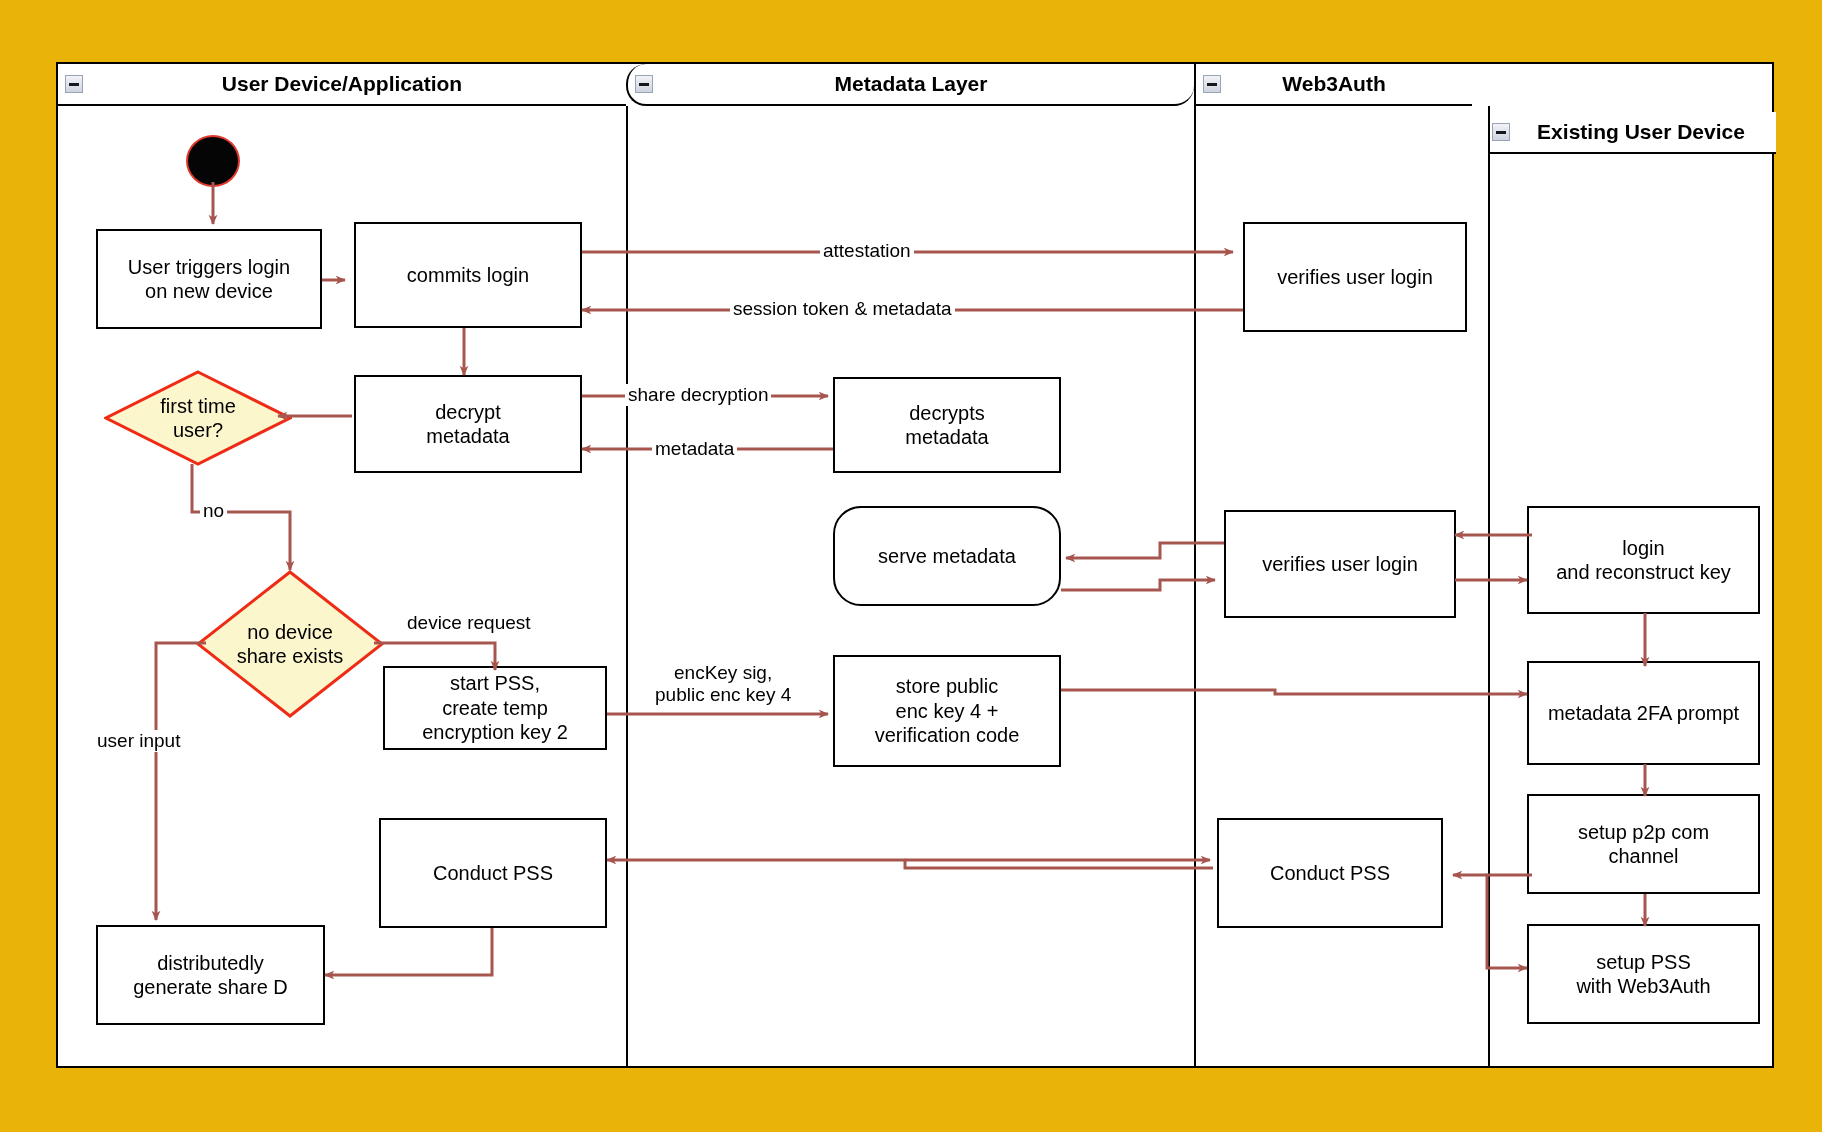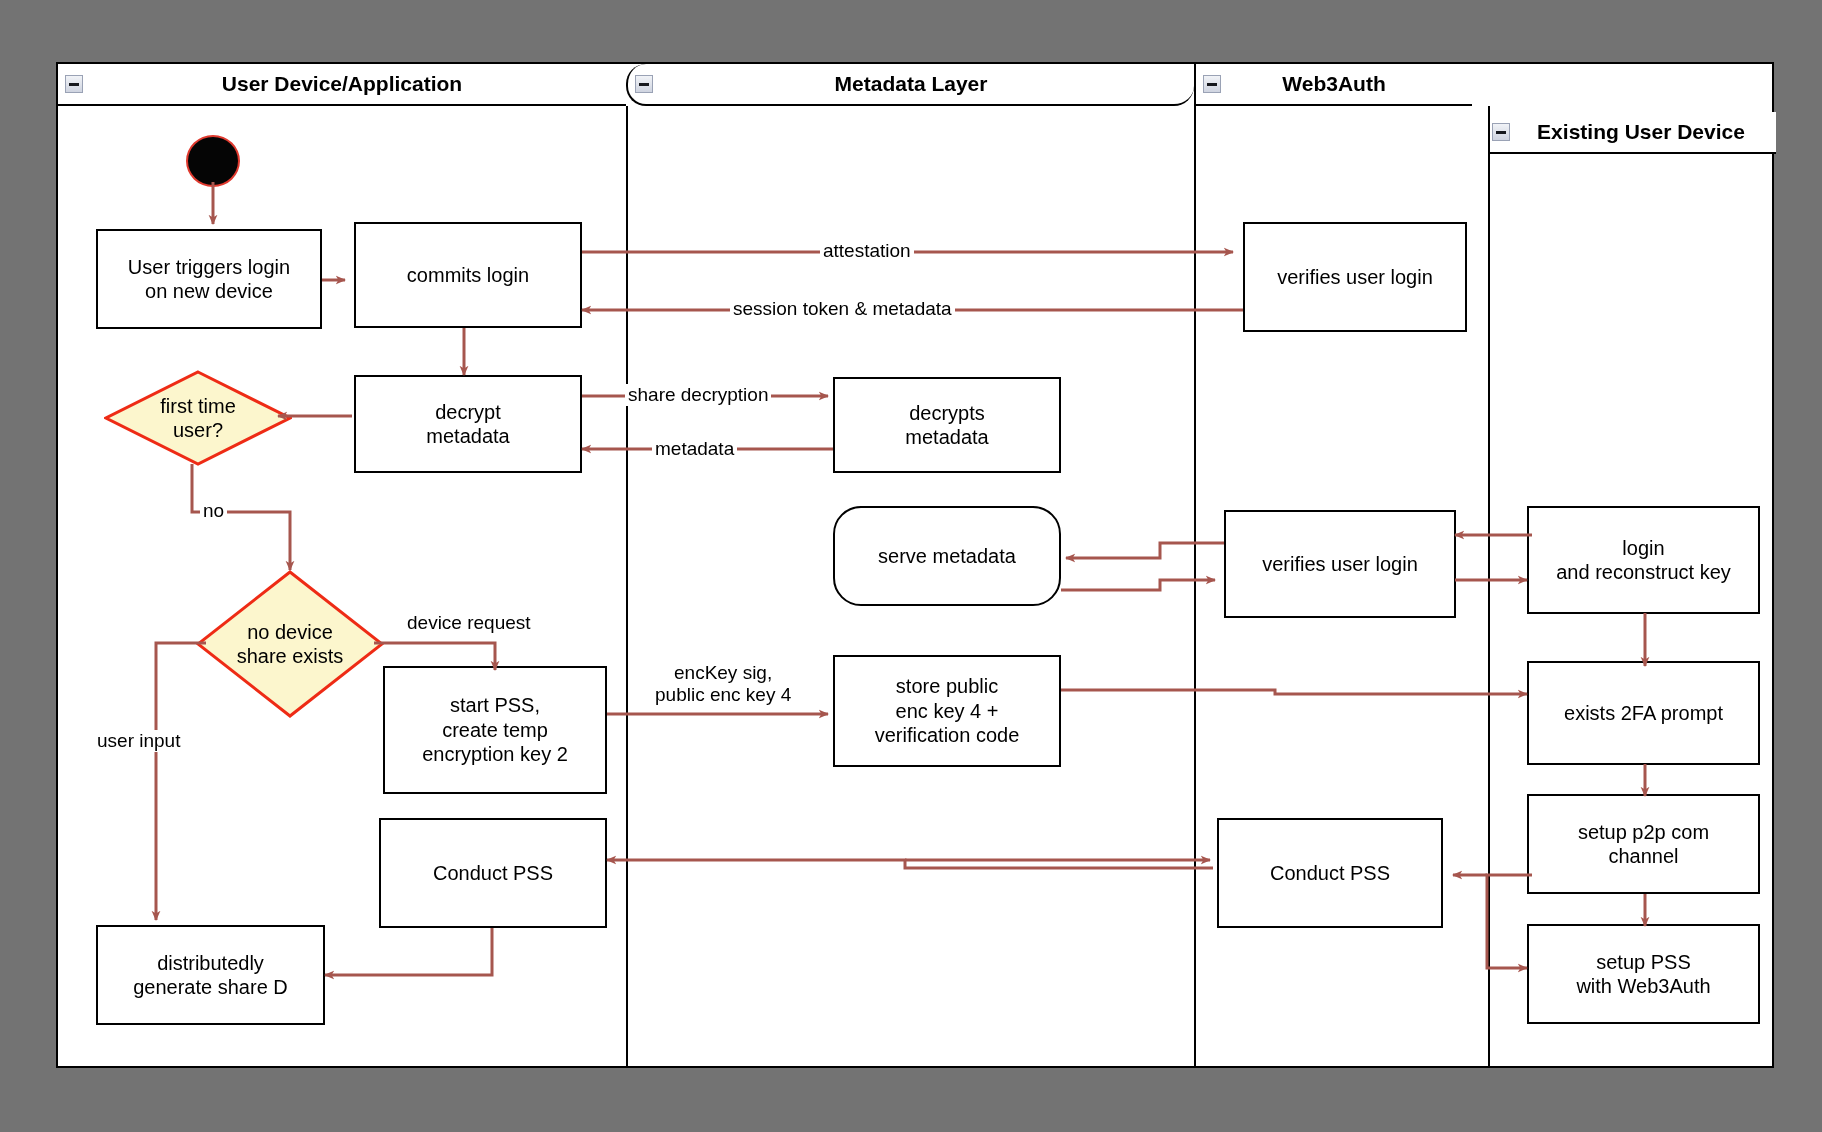--- a/index.html
+++ b/index.html
@@ -6,21 +6,21 @@
   html, body {
     margin: 0;
     padding: 0;
     background: #ffffff;
     font-family: "Liberation Sans", sans-serif;
   }
   #stage {
     position: relative;
     width: 1822px;
     height: 1132px;
-    background: #737373;
+    background: #eab308;
     overflow: hidden;
   }
   
   .pool {
     position: absolute;
     left: 56px;
     top: 62px;
     width: 1718px;
     height: 1006px;
     box-sizing: border-box;
@@ -253,21 +253,21 @@
   </div>
 
   <div class="decision" style="left:196px; top:570px; width:188px; height:148px;">
     <svg class="dshape" viewBox="0 0 188 148" preserveAspectRatio="none">
       <polygon points="94,2 186,74 94,146 2,74" fill="#FCF6CD" stroke="#EE2B15" stroke-width="3"></polygon>
     </svg>
     <span class="dlabel">no device
 share exists</span>
   </div>
 
-  <div class="node" style="left:383px; top:666px; width:224px; height:128px;text-align:center;">start PSS,
+  <div class="node" style="left:383px; top:666px; width:224px; height:84px;text-align:center;">start PSS,
 create temp
 encryption key 2</div>
 
   <div class="node" style="left:379px; top:818px; width:228px; height:110px;">Conduct PSS</div>
 
   <div class="node" style="left:96px; top:925px; width:229px; height:100px;">distributedly
 generate share D</div>
 
   <div class="node" style="left:833px; top:377px; width:228px; height:96px;">decrypts
 metadata</div>
@@ -280,21 +280,21 @@
 
   <div class="node" style="left:1243px; top:222px; width:224px; height:110px;">verifies user login</div>
 
   <div class="node" style="left:1224px; top:510px; width:232px; height:108px;">verifies user login</div>
 
   <div class="node" style="left:1217px; top:818px; width:226px; height:110px;">Conduct PSS</div>
 
   <div class="node" style="left:1527px; top:506px; width:233px; height:108px;">login
 and reconstruct key</div>
 
-  <div class="node" style="left:1527px; top:661px; width:233px; height:104px;">exists 2FA prompt</div>
+  <div class="node" style="left:1527px; top:661px; width:233px; height:104px;">metadata 2FA prompt</div>
 
   <div class="node" style="left:1527px; top:794px; width:233px; height:100px;">setup p2p com
 channel</div>
 
   <div class="node" style="left:1527px; top:924px; width:233px; height:100px;">setup PSS
 with Web3Auth</div>
 
   <div class="edge-label" style="left:820px; top:240px;">attestation</div>
 
   <div class="edge-label" style="left:730px; top:298px;">session token &amp; metadata</div>

